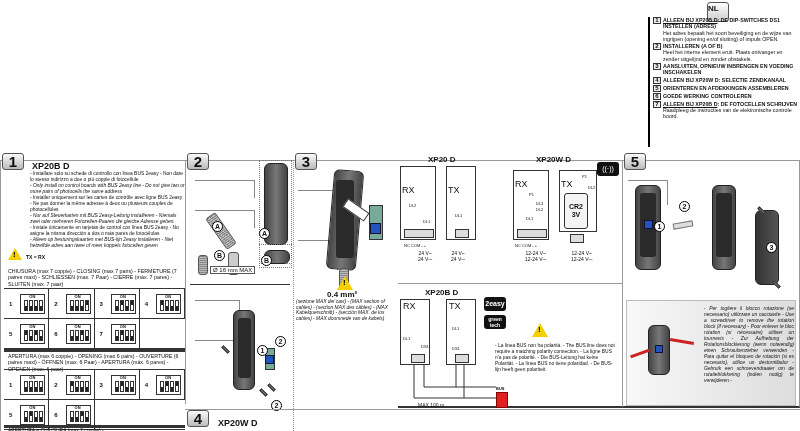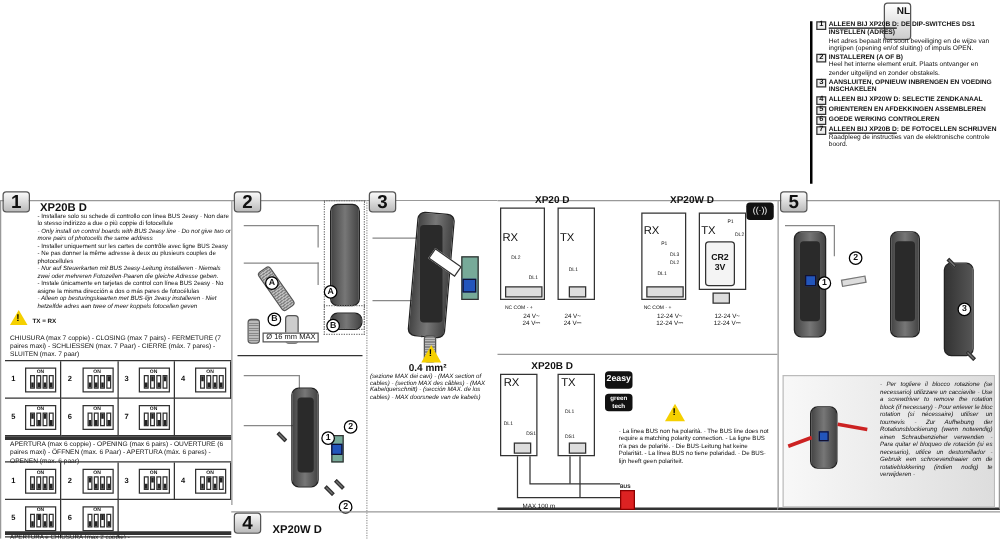--- a/index.html
+++ b/index.html
@@ -1,21 +1,21 @@
 <!DOCTYPE html>
 <html><head>
 <meta charset="utf-8">
 <style>
   * { box-sizing: border-box; margin: 0; padding: 0; }
   html, body { width: 800px; height: 431px; overflow: hidden; background: #fff; }
   body { font-family: "Liberation Sans", sans-serif; color: #111; position: relative; }
   .abs { position: absolute; }
 
   
-  .nl-badge { left: 707px; top: 2px; width: 22px; height: 30px; border: 1px solid #555; border-radius: 3px; background: linear-gradient(#fff,#ccc); font-size: 8px; font-weight: bold; text-align: right; line-height: 12px; }
+  .nl-badge { left: 707px; top: 2px; width: 22px; height: 20px; border: 1px solid #555; border-radius: 3px; background: linear-gradient(#fff,#ccc); font-size: 8px; font-weight: bold; text-align: left; line-height: 12px; }
   .nl-list { left: 648px; top: 17px; width: 152px; height: 130px; border-left: 2px solid #000; padding-left: 3px; font-size: 5.3px; line-height: 6.3px; }
   .nl-item { display: flex; gap: 2px; margin-bottom: 1px; }
   .nl-num { flex: 0 0 auto; width: 8px; height: 7px; border: 1px solid #333; font-size: 6px; font-weight: bold; text-align: center; line-height: 5px; background: #eee; }
   .nl-head { font-weight: bold; text-transform: uppercase; }
   .nl-head u { text-decoration: underline; }
 
   
   .step-num { width: 22px; height: 17px; border: 1px solid #555; border-radius: 3px; background: linear-gradient(#fafafa,#bbb); font-size: 15px; font-weight: bold; text-align: center; line-height: 16px; z-index: 2; }
   .panel-title { font-size: 9px; font-weight: bold; }
 

